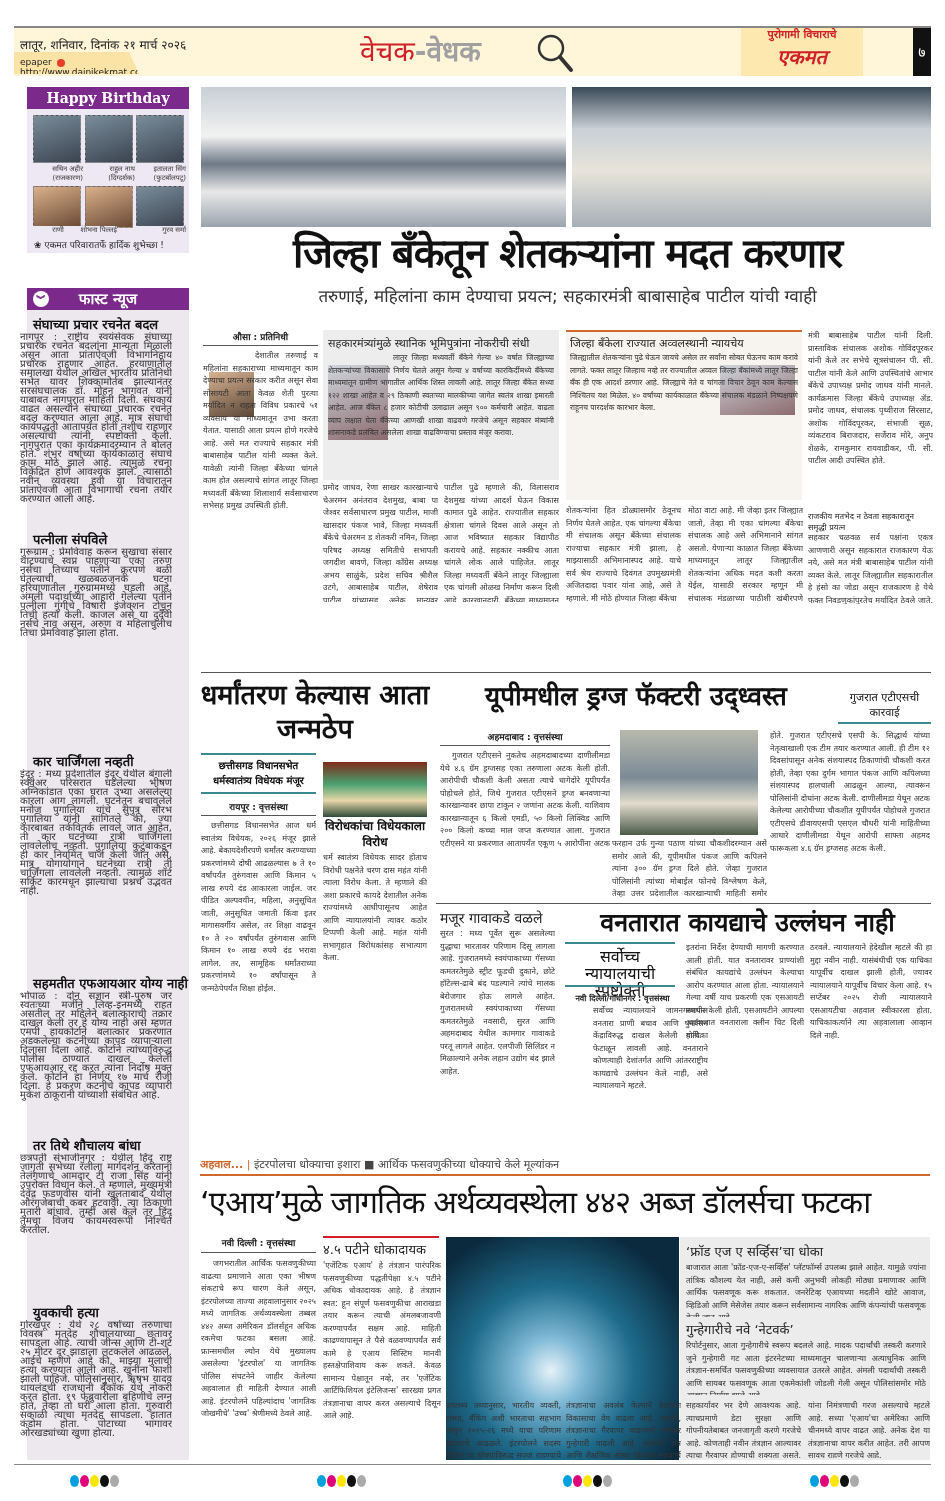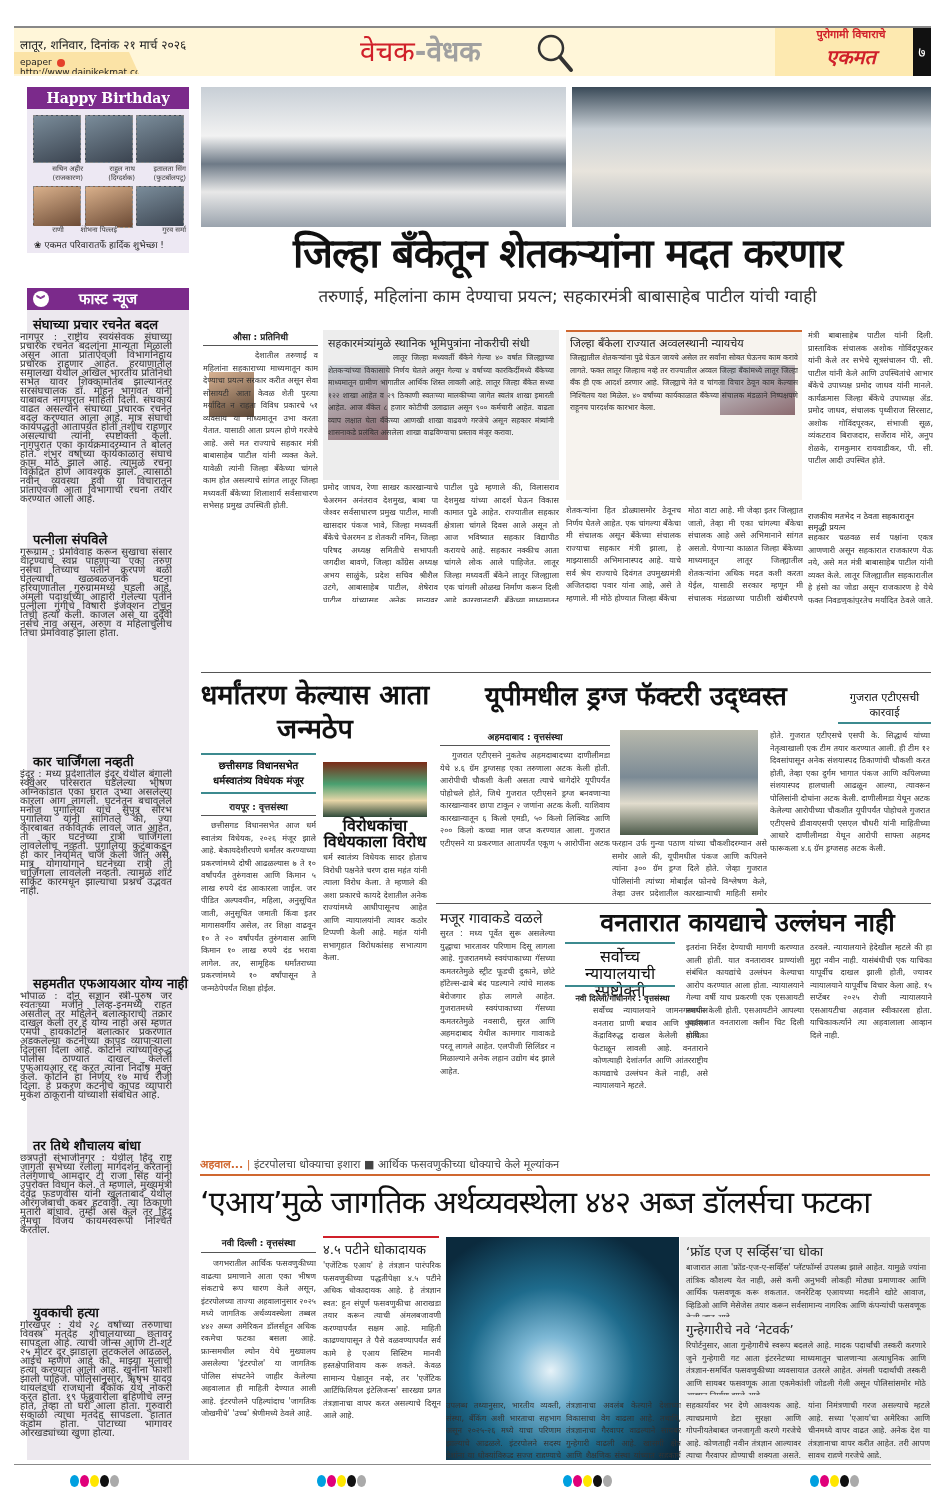--- a/index.html
+++ b/index.html
@@ -7,21 +7,21 @@
 .abs{position:absolute}
 .topline{left:14px;top:26px;width:917px;height:2px;background:#888}
 .mast{left:14px;top:28px;width:917px;height:48px;background:#fff6d9}
 .mast-date{left:20px;top:36px;font-size:12px;color:#222}
 .mast-epaper{left:14px;top:52px;width:125px;height:22px;background:#fbe3a6;clip-path:polygon(0 0,92% 0,100% 100%,0 100%);font-size:9px;padding:5px 0 0 6px}
 .mast-epaper .dot{display:inline-block;width:8px;height:8px;border-radius:50%;background:#e5402a;vertical-align:middle;margin:0 2px}
 .brand{left:360px;top:28px;font-size:28px;font-weight:bold;line-height:48px}
 .brand .a{color:#d0202a;font-weight:normal}
 .brand .b{color:#a0a0a0}
 .mag{left:535px;top:32px;width:40px;height:42px}
-.logo{left:775px;top:28px;width:152px;height:48px;background:#fde9b0;text-align:center}
+.logo{left:741px;top:28px;width:122px;height:48px;background:#fde9b0;text-align:center}
 .logo .t1{font-size:11px;color:#d0202a;font-weight:bold;line-height:14px}
 .logo .t2{font-size:20px;color:#d0202a;font-weight:bold;font-style:italic;line-height:30px}
 .pageno{left:913px;top:28px;width:18px;height:48px;background:#111;color:#fff;font-size:14px;text-align:center;line-height:48px}
 
 .bday{left:27px;top:87px;width:162px;height:166px;background:#ede8f3}
 .bday-h{left:27px;top:87px;width:162px;height:22px;background:#7b2a8b;color:#fff;font-family:"DejaVu Serif",serif;font-weight:bold;font-size:14px;text-align:center;line-height:22px}
 .ph{position:absolute;width:48px;height:48px;background:linear-gradient(160deg,#7a8c9a,#3b4450);border:1px dashed #888}
 .ph.f{background:linear-gradient(160deg,#d9b08b,#6b4a35)}
 .cap{position:absolute;width:52px;font-size:7px;text-align:right;color:#333;line-height:9px}
 .wish{left:40px;top:232px;font-size:9px;color:#222}
@@ -156,21 +156,21 @@
 <div class="sec-rule" style="left:201px;top:672px;width:730px;height:1px"></div>
 
 <div class="h2" style="left:200px;top:678px;width:230px;font-size:27px;line-height:34px">धर्मांतरण केल्यास आता जन्मठेप</div>
 <div class="teal" style="left:201px;top:753px;width:115px"></div>
 <div class="h2" style="left:201px;top:758px;width:115px;font-size:10px;line-height:15px">छत्तीसगड विधानसभेत धर्मस्वातंत्र्य विधेयक मंजूर</div>
 <div class="rule" style="left:201px;top:792px;width:115px;background:#3c8a8f;height:2px"></div>
 <div class="byline" style="left:201px;top:800px;width:115px">रायपूर : वृत्तसंस्था</div>
 <div class="rule" style="left:201px;top:815px;width:115px"></div>
 <div class="col" style="left:201px;top:820px;width:115px;height:330px;text-indent:10px">छत्तीसगड विधानसभेत आज धर्म स्वातंत्र्य विधेयक, २०२६ मंजूर झाले आहे. बेकायदेशीरपणे धर्मांतर करण्याच्या प्रकरणांमध्ये दोषी आढळल्यास ७ ते १० वर्षांपर्यंत तुरुंगवास आणि किमान ५ लाख रुपये दंड आकारला जाईल. जर पीडित अल्पवयीन, महिला, अनुसूचित जाती, अनुसूचित जमाती किंवा इतर मागासवर्गीय असेल, तर शिक्षा वाढवून १० ते २० वर्षांपर्यंत तुरुंगवास आणि किमान १० लाख रुपये दंड भरावा लागेल. तर, सामूहिक धर्मांतराच्या प्रकरणांमध्ये १० वर्षांपासून ते जन्मठेपेपर्यंत शिक्षा होईल.</div>
 <div class="abs tvphoto"></div>
-<div class="h2" style="left:323px;top:818px;width:104px;font-size:16px;line-height:16px">विरोधकांचा विधेयकाला विरोध</div>
+<div class="h2" style="left:323px;top:818px;width:104px;font-size:12px;line-height:16px">विरोधकांचा विधेयकाला विरोध</div>
 <div class="col" style="left:323px;top:852px;width:104px;height:300px">धर्म स्वातंत्र्य विधेयक सादर होताच विरोधी पक्षनेते चरण दास महंत यांनी त्याला विरोध केला. ते म्हणाले की अशा प्रकारचे कायदे देशातील अनेक राज्यांमध्ये आधीपासूनच आहेत आणि न्यायालयांनी त्यावर कठोर टिप्पणी केली आहे. महंत यांनी सभागृहात विरोधकांसह सभात्याग केला.</div>
 
 <div class="h2" style="left:436px;top:678px;width:400px;font-size:26px;line-height:36px">यूपीमधील ड्रग्ज फॅक्टरी उद्ध्वस्त</div>
 <div class="h2" style="left:838px;top:690px;width:93px;font-size:11px;font-weight:normal;line-height:15px">गुजरात एटीएसची कारवाई</div>
 <div class="teal" style="left:838px;top:722px;width:93px"></div>
 <div class="byline" style="left:440px;top:730px;width:170px">अहमदाबाद : वृत्तसंस्था</div>
 <div class="rule" style="left:440px;top:745px;width:170px"></div>
 <div class="col" style="left:440px;top:750px;width:170px;height:100px;text-indent:12px">गुजरात एटीएसने नुकतेच अहमदाबादच्या दाणीलीमडा येथे ४.६ ग्रॅम ड्रग्जसह एका तरुणाला अटक केली होती. आरोपीची चौकशी केली असता त्याचे धागेदोरे यूपीपर्यंत पोहोचले होते, जिथे गुजरात एटीएसने ड्रग्ज बनवणाऱ्या कारखान्यावर छापा टाकून २ जणांना अटक केली. याशिवाय कारखान्यातून ६ किलो एमडी, ५० किलो लिक्विड आणि २०० किलो कच्चा माल जप्त करण्यात आला. गुजरात एटीएसने या प्रकरणात आतापर्यंत एकूण ५ आरोपींना अटक केली आहे.</div>
 <div class="abs drugphoto"></div>
 <div class="col" style="left:612px;top:838px;width:155px;height:60px">फरहान उर्फ गुन्या पठाण यांच्या चौकशीदरम्यान असे समोर आले की, यूपीमधील पंकज आणि कपिलने त्यांना ३०० ग्रॅम ड्रग्ज दिले होते. जेव्हा गुजरात पोलिसांनी त्यांच्या मोबाईल फोनचे विश्लेषण केले, तेव्हा उत्तर प्रदेशातील कारखान्याची माहिती समोर आली.</div>

